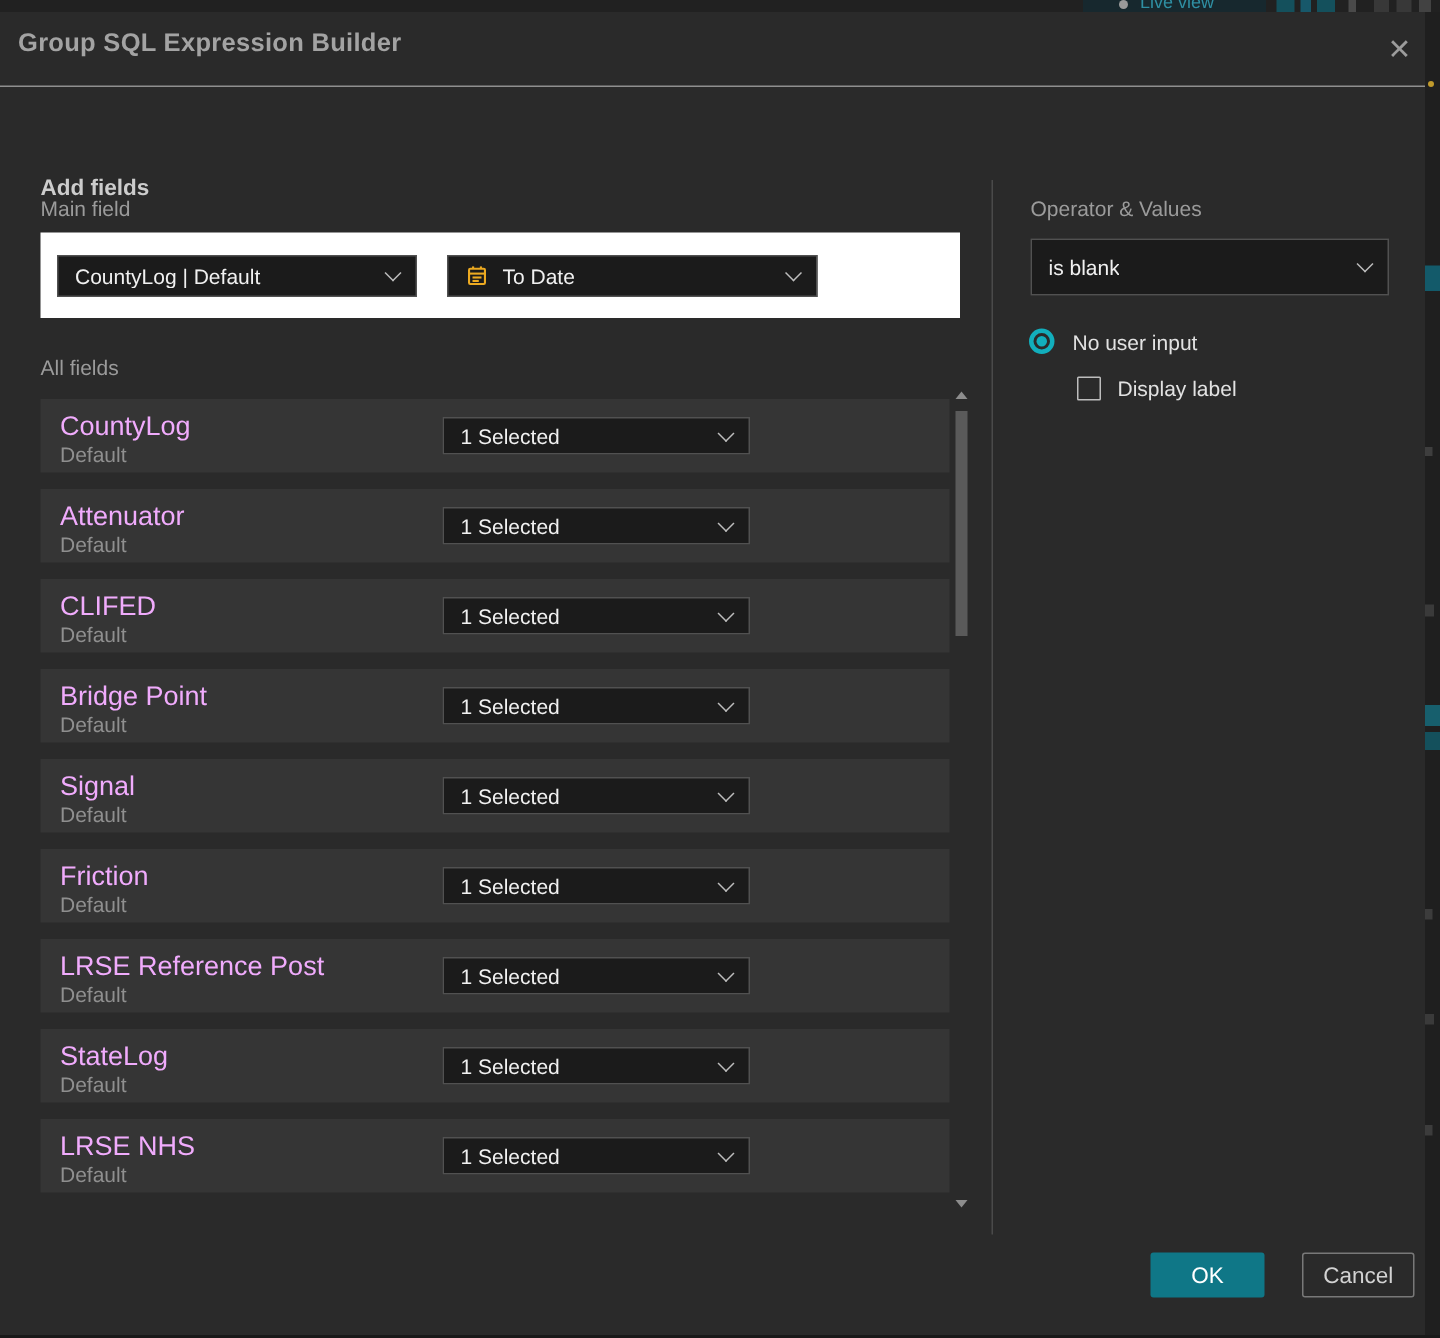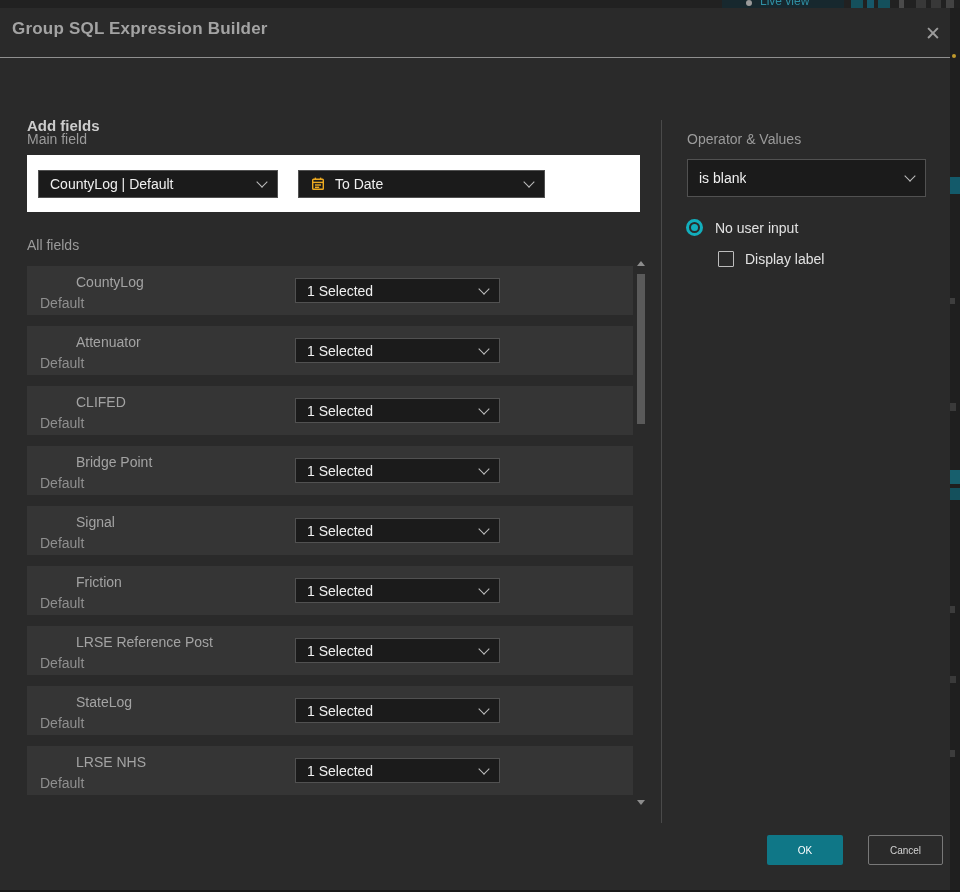--- a/index.html
+++ b/index.html
@@ -42,21 +42,21 @@
 
   .mainfield-box{position:absolute;left:27px;top:147px;width:613px;height:57px;background:#ffffff;
     display:flex;align-items:center;gap:20px;padding-left:11px;box-sizing:border-box;}
   .dd-field{width:240px;height:28px;}
   .dd-value{width:247px;height:28px;}
   .cal-icon{flex:0 0 auto;margin-right:9px;display:flex;}
 
   
   .fields-list{position:absolute;left:27px;top:258px;width:606px;}
   .field-row{position:relative;height:49px;margin-bottom:11px;background:#353535;}
-  .fr-name{position:absolute;left:13px;top:8px;font-size:14px;color:#a3a3a3;margin-left:36px;}
+  .fr-name{position:absolute;left:13px;top:8px;font-size:18px;color:#f0abfc;}
   .fr-sub{position:absolute;left:13px;top:29px;font-size:14px;color:#8f8f8f;}
   .row-select{position:absolute;left:268px;top:12px;width:205px;height:25px;}
 
   
   .sb-thumb{position:absolute;left:637px;top:266px;width:8px;height:150px;background:#5a5a5a;cursor:pointer;}
   .sb-up{position:absolute;left:637px;top:253px;width:0;height:0;cursor:pointer;
     border-left:4px solid transparent;border-right:4px solid transparent;border-bottom:5px solid #8d8d8d;}
   .sb-down{position:absolute;left:637px;top:792px;width:0;height:0;cursor:pointer;
     border-left:4px solid transparent;border-right:4px solid transparent;border-top:5px solid #8d8d8d;}
 
@@ -68,21 +68,21 @@
   .radio{width:11px;height:11px;border:3px solid #12aebc;border-radius:50%;background:#2a2a2a;
     display:flex;align-items:center;justify-content:center;flex:0 0 auto;}
   .radio-dot{width:7px;height:7px;border-radius:50%;background:#12aebc;}
   .radio-label{margin-left:12px;font-size:14px;color:#e2e2e2;}
   .check-row{position:absolute;left:707px;top:243px;display:flex;align-items:center;cursor:pointer;margin-left:11px;}
   .checkbox{width:14px;height:14px;border:1px solid #bdbdbd;border-radius:1px;background:transparent;flex:0 0 auto;}
   .check-label{margin-left:11px;font-size:14px;color:#e2e2e2;}
 
   
   .btn{position:absolute;top:827px;height:30px;display:flex;align-items:center;justify-content:center;
-    font-size:10px;box-sizing:border-box;cursor:pointer;border-radius:2px;}
+    font-size:15px;box-sizing:border-box;cursor:pointer;border-radius:2px;}
   .btn-ok{left:767px;width:76px;background:#0f7787;color:#ffffff;}
   .btn-cancel{left:868px;width:75px;background:transparent;border:1px solid #787878;color:#d2d2d2;}
 </style>
 </head>
 <body>
 
 <div class="topstrip">
   <div class="lv-wrap">
     <span class="lv-dot"></span>
     <span class="lv-text">Live view</span>

